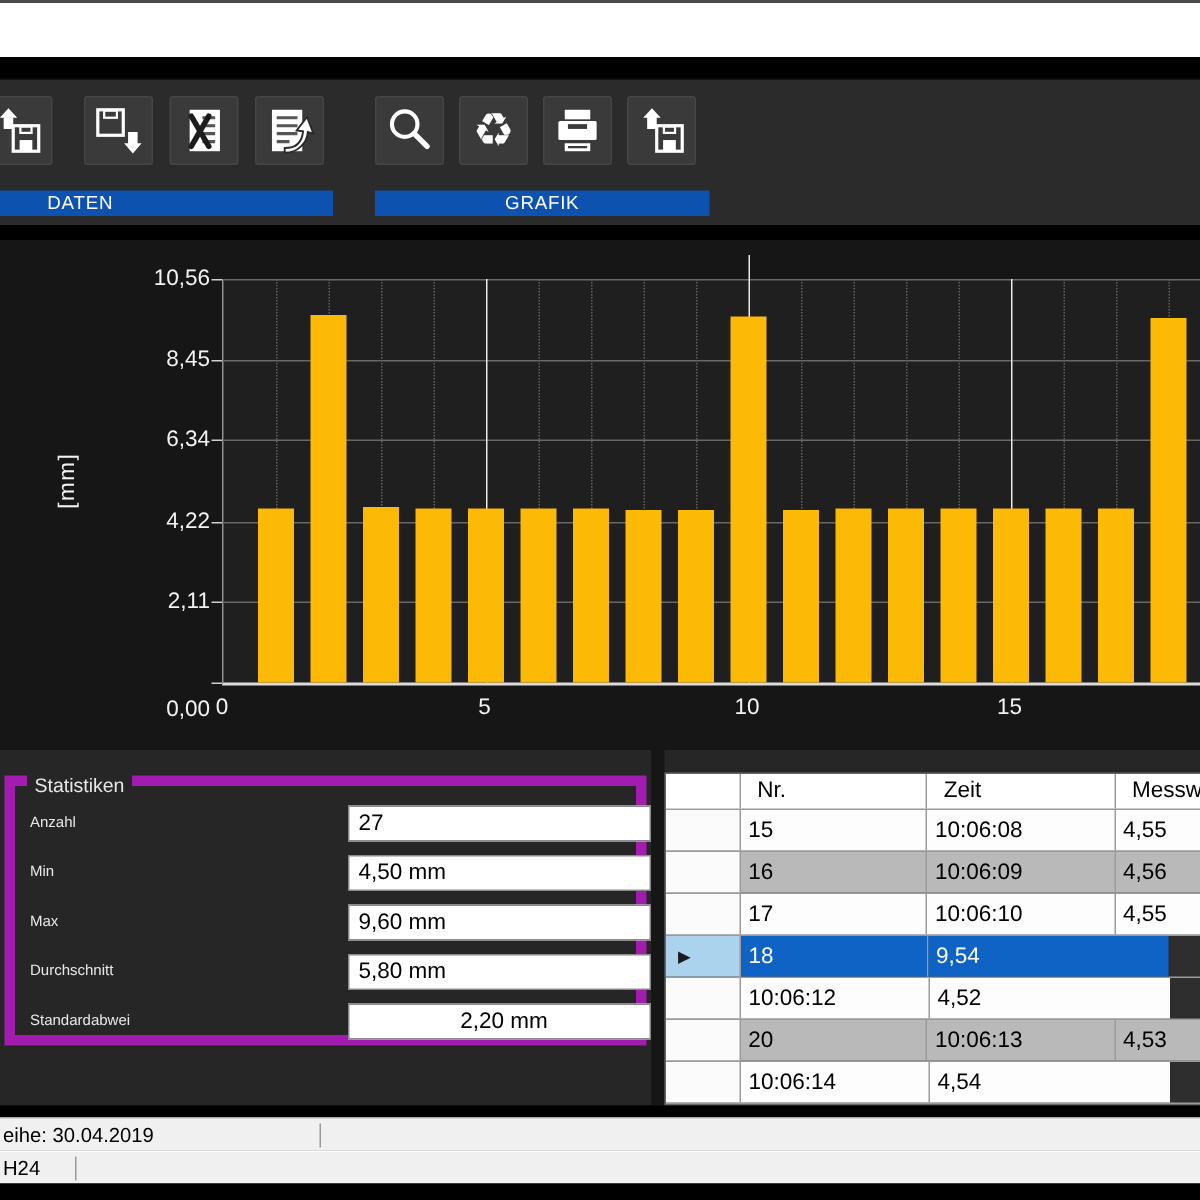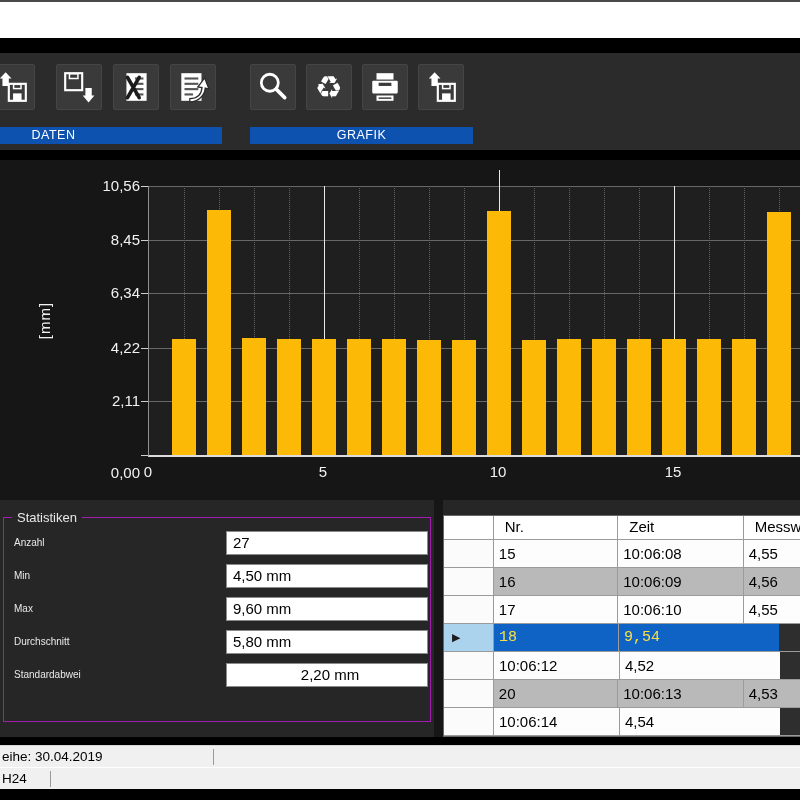--- a/index.html
+++ b/index.html
@@ -47,22 +47,22 @@
     position:absolute;left:26px;top:152px;color:#f2f2f2;font-size:15px;
     transform:rotate(-90deg);transform-origin:center;letter-spacing:1px;
   }
 
   
   #lower{left:0;top:500px;width:800px;height:237px;background:#262626;}
   #splitter{position:absolute;left:434px;top:0;width:9px;height:237px;background:#161616;}
 
   
   #statbox{
-    position:absolute;left:3px;top:17px;width:428px;height:205px;
-    border:1px solid #a21caf;box-sizing:border-box;
+    position:absolute;left:3px;top:17px;width:428px;height:180px;
+    border:7px solid #a21caf;box-sizing:border-box;
   }
   #statbox-legend{
     position:absolute;left:8px;top:-8px;background:#262626;padding:0 5px;
     color:#e8e8e8;font-size:13px;line-height:15px;
   }
   .statrow-label{position:absolute;left:10px;color:#e8e8e8;font-size:10px;height:22px;line-height:22px;}
   .statrow-value{
     position:absolute;left:222px;width:194px;height:22px;background:#fff;
     border:1px solid #8a8a8a;color:#000;font-size:15px;line-height:22px;
     padding-left:6px;box-sizing:content-box;
@@ -76,21 +76,21 @@
   .g-header{display:flex;height:23px;background:#fff;border-bottom:1px solid #9b9b9b;}
   .g-hcell{box-sizing:border-box;border-right:1px solid #9b9b9b;padding-left:11px;line-height:22px;overflow:hidden;white-space:nowrap;}
   .g-row{display:flex;height:28px;border-bottom:1px solid #9b9b9b;box-sizing:border-box;cursor:default;}
   .g-selcell{
     box-sizing:border-box;width:50px;background:#fbfbfb;border-right:1px solid #9b9b9b;
     display:flex;align-items:center;padding-left:8px;color:#1c1c1c;font-size:11px;
   }
   .g-cell{box-sizing:border-box;border-right:1px solid #9b9b9b;padding-left:5px;line-height:27px;overflow:hidden;white-space:nowrap;}
   .row-white .g-cell{background:#fdfdfd;}
   .row-gray .g-cell{background:#b9b9b9;}
-  .row-selected .g-cell{background:#0e63c5;color:#fde047;font-family:Liberation Mono, monospace;}
+  .row-selected .g-cell{background:#0e63c5;color:#ffffff;}
   .row-selected .g-selcell{background:#abd3ee;}
 
   
   #gap-black{left:0;top:737px;width:800px;height:8px;background:#000;}
   .statusbar{left:0;width:800px;height:22px;background:#f0f0f0;color:#000;font-size:13.5px;line-height:22px;}
   #statusbar-1{top:745px;border-top:1px solid #d7d7d7;box-sizing:border-box;}
   #statusbar-2{top:767px;border-top:1px solid #ffffff;box-sizing:border-box;}
   .status-text{position:absolute;left:2px;top:0;}
   .status-sep{position:absolute;top:3px;width:1px;height:16px;background:#9a9a9a;}
   #bottom-black{left:0;top:789px;width:800px;height:11px;background:#000;}

